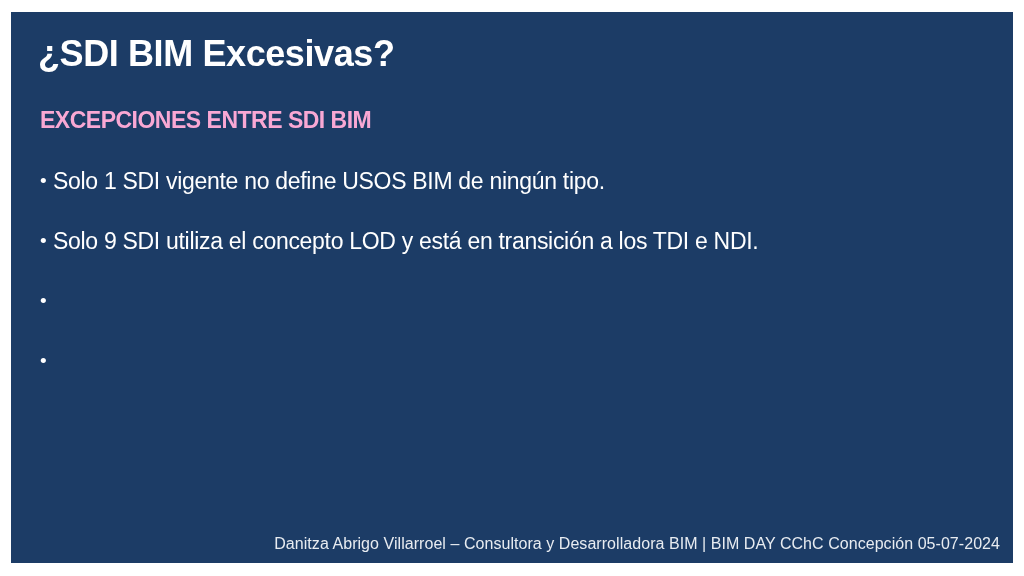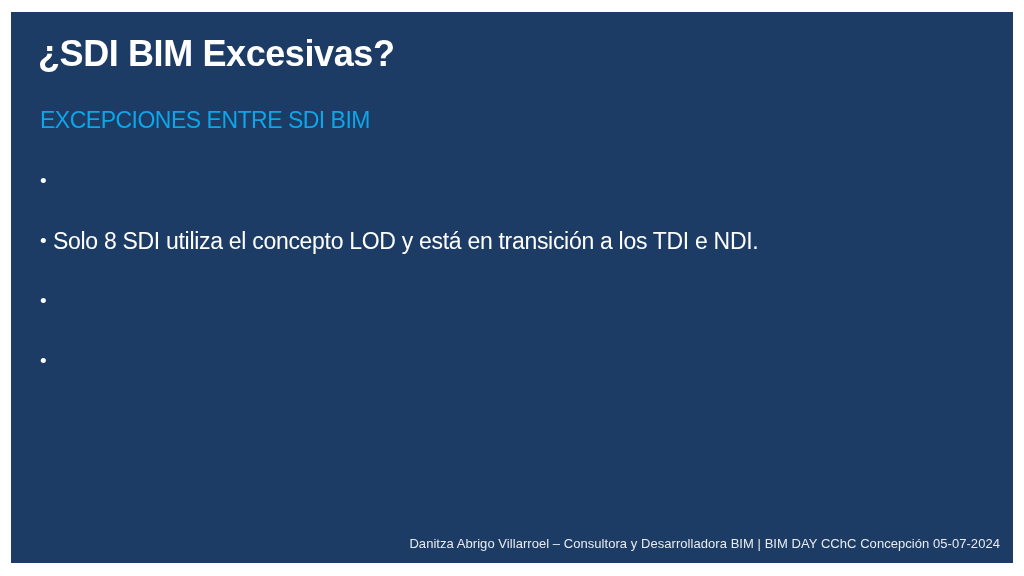--- a/index.html
+++ b/index.html
@@ -42,23 +42,23 @@
     font-weight: bold;
     letter-spacing: -0.4px;
     line-height: 44px;
     white-space: nowrap;
   }
 
   #slide-subtitle {
     position: absolute;
     left: 29px;
     top: 93px;
-    color: #0ea5e9;
+    color: #f9a8d4;
     font-size: 23px;
-    font-weight: 400;
+    font-weight: 700;
     letter-spacing: -0.5px;
     line-height: 30px;
     white-space: nowrap;
   }
 
   #bullet-list {
     position: absolute;
     left: 29px;
     top: 154px;
     width: 930px;
@@ -87,21 +87,21 @@
 
   .bullet-text {
     flex: 0 1 auto;
   }
 
   #slide-footer {
     position: absolute;
     right: 13px;
     bottom: 12px;
     color: #e8ecf1;
-    font-size: 13px;
+    font-size: 16px;
     font-weight: 400;
     letter-spacing: 0.05px;
     line-height: 15px;
     white-space: nowrap;
     text-align: right;
   }
 </style>
 </head>
 <body>
 
@@ -110,25 +110,26 @@
   <div id="slide">
 
     <div id="slide-title">¿SDI BIM Excesivas?</div>
 
     <div id="slide-subtitle">EXCEPCIONES ENTRE SDI BIM</div>
 
     <div id="bullet-list">
 
       <div class="bullet-item">
         <span class="bullet-marker">•</span>
+        <span class="bullet-text">Solo 1  SDI vigente no define USOS BIM de ningún tipo.</span>
       </div>
 
       <div class="bullet-item">
         <span class="bullet-marker">•</span>
-        <span class="bullet-text">Solo 8  SDI utiliza el concepto LOD y está en transición a los TDI e NDI.</span>
+        <span class="bullet-text">Solo 9  SDI utiliza el concepto LOD y está en transición a los TDI e NDI.</span>
       </div>
 
       <div class="bullet-item">
         <span class="bullet-marker">•</span>
       </div>
 
       <div class="bullet-item">
         <span class="bullet-marker">•</span>
       </div>
 

